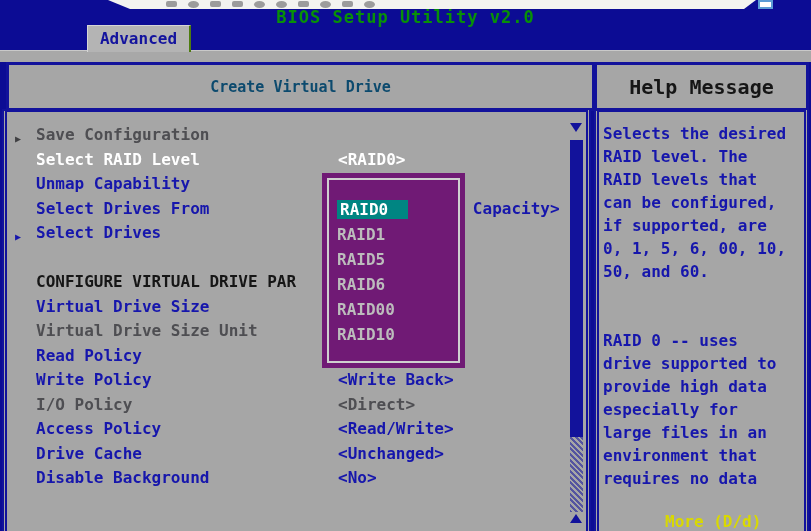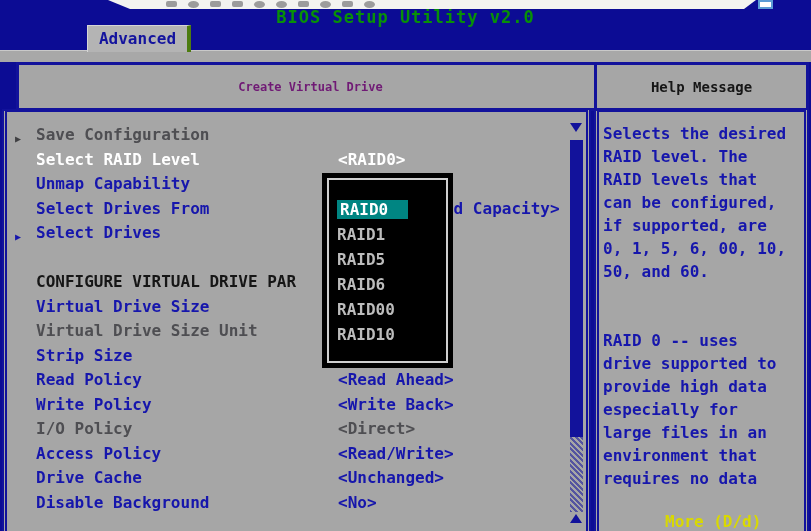--- a/index.html
+++ b/index.html
@@ -30,34 +30,34 @@
   .bios-title {
     position:absolute; top:7px; left:0; right:0; text-align:center;
     color:#089008; font-size:17px; z-index:2; letter-spacing:1px;
   }
 
   .tab {
     position:absolute; left:87px; top:25px; width:104px; height:27px;
     background:#b4b4b4; color:#14149e; font-size:16px;
     text-align:center; line-height:26px; z-index:3;
     border-top:1px solid #d6d6d6; border-left:1px solid #d6d6d6;
-    border-right:4px solid #4d7c0f;
+    border-right:2px solid #4d7c0f;
   }
   .tab-strip {
     position:absolute; left:0; top:50px; width:811px; height:12px;
     background:#a8a8a8; border-top:1px solid #c9c9c9; z-index:2;
   }
 
   
   .hdr {
     position:absolute; top:62px; height:49px; background:#a6a6a6;
     border:3px solid #12129b; display:flex; align-items:center; justify-content:center;
   }
-  .hdr-left  { left:16px;  width:589px; color:#701a75; font-size:12px; }
-  .hdr-right { left:594px; width:215px; color:#161616; font-size:14px; }
+  .hdr-left  { left:6px;  width:589px; color:#0c4a6e; font-size:15px; }
+  .hdr-right { left:594px; width:215px; color:#161616; font-size:20px; }
 
   
   .pbody {
     position:absolute; top:109px; height:442px; background:#a6a6a6;
     border:5px double #12129b; border-top:3px solid #12129b;
   }
   .pbody-left  { left:2px;  width:589px; }
   .pbody-right { left:594px; width:215px; }
 
   
@@ -76,22 +76,22 @@
              border-left:6px solid transparent; border-right:6px solid transparent;
              border-top:9px solid #12129b; }
   .sb-thumb { position:absolute; top:28px; right:3px; width:13px; height:297px; background:#12129b; }
   .sb-track { position:absolute; top:325px; right:3px; width:13px; height:75px;
               background:repeating-linear-gradient(45deg, rgba(18,18,155,.55) 0 2px, rgba(166,166,166,.9) 2px 4px); }
   .sb-up   { position:absolute; top:402px; right:4px; width:0; height:0;
              border-left:6px solid transparent; border-right:6px solid transparent;
              border-bottom:9px solid #12129b; }
 
   
-  .popup { position:absolute; left:322px; top:173px; width:131px; height:195px;
-           background:#000000; z-index:10; }
+  .popup { position:absolute; left:322px; top:173px; width:143px; height:195px;
+           background:#701a75; z-index:10; }
   .popup .inner { position:absolute; inset:5px; border:2px solid #cfcfcf; }
   .popup .opts { position:absolute; left:0; top:27px; right:0; }
   .popup .opt { height:25px; padding-left:15px; color:#bcbcbc;
                 font-size:16px; line-height:19px; }
   .popup .opt.sel .optlbl { background:#008582; color:#ffffff;
                 display:inline-block; min-width:71px; padding-left:3px; }
 
   
   .help { padding:12px 8px 0 4px; color:#1616ac; font-size:16px; }
   .hline { height:23px; line-height:20px; white-space:nowrap; }
@@ -154,24 +154,20 @@
     <div class="row head">
       <span class="lbl">CONFIGURE VIRTUAL DRIVE PAR</span>
     </div>
     <div class="row">
       <span class="lbl">Virtual Drive Size</span>
       <span class="val"></span>
     </div>
     <div class="row dis">
       <span class="lbl">Virtual Drive Size Unit</span>
       <span class="val"></span>
-    </div>
-    <div class="row">
-      <span class="lbl">Strip Size</span>
-      <span class="val">&lt;256 KB&gt;</span>
     </div>
     <div class="row">
       <span class="lbl">Read Policy</span>
       <span class="val">&lt;Read Ahead&gt;</span>
     </div>
     <div class="row">
       <span class="lbl">Write Policy</span>
       <span class="val">&lt;Write Back&gt;</span>
     </div>
     <div class="row dis">

